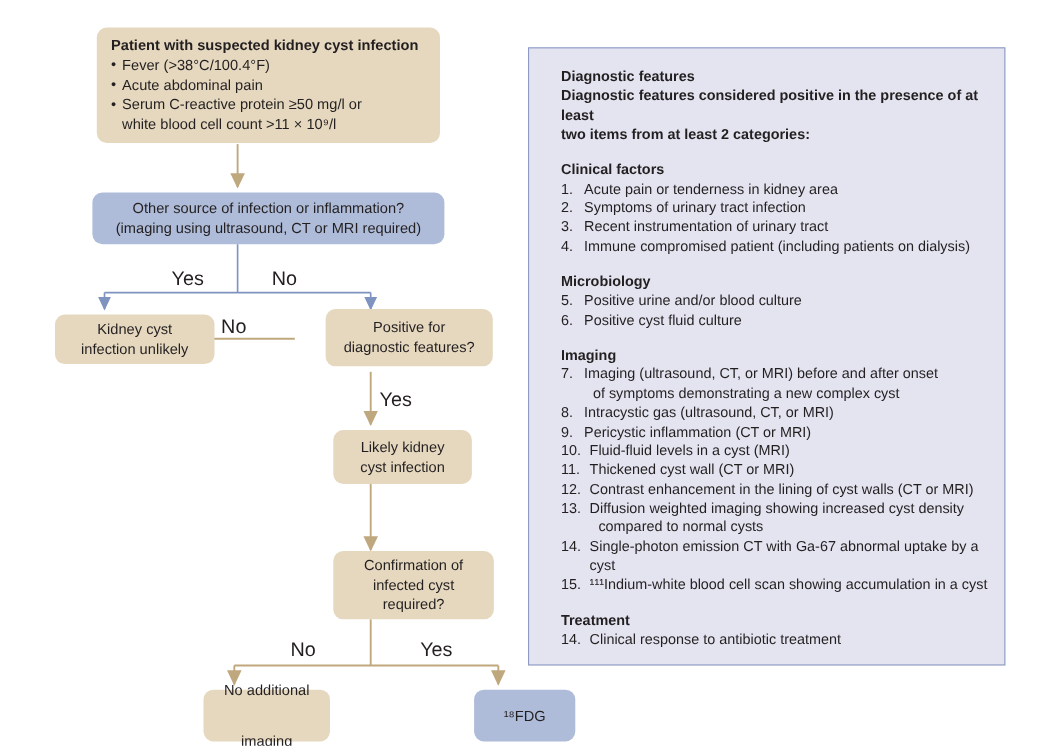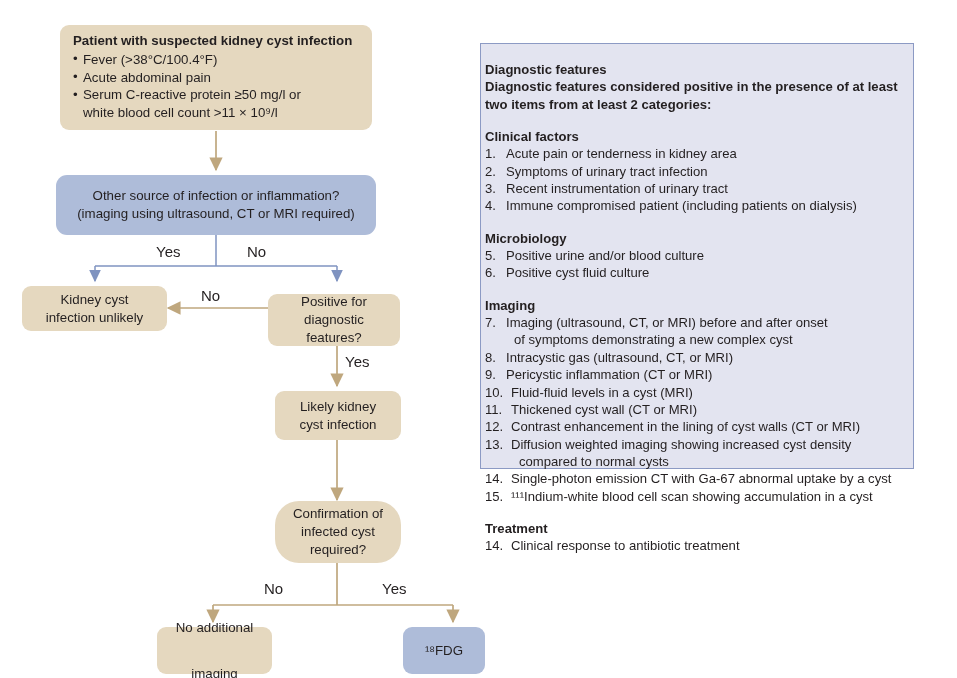--- a/index.html
+++ b/index.html
@@ -33,20 +33,21 @@
     border-radius: 9px;
     display: flex;
     flex-direction: column;
     align-items: center;
     justify-content: center;
     text-align: center;
     font-size: 13.3px;
     line-height: 1.34;
     color: #231f20;
     padding: 6px 10px;
+    margin-left: 28px;
   }
   .node.tan  { background: #e5d8bf; align-items: center; }
   .node.blue { background: #aebcd9; }
   .node.leftalign {
     align-items: flex-start;
     text-align: left;
     padding: 9px 12px 10px 13px;
   }
   .node .ttl {
     font-weight: bold;
@@ -65,36 +66,36 @@
   .node ul li::before {
     content: "\2022";
     position: absolute;
     left: 0;
     top: -0.5px;
   }
   .node ul li .cont { display: block; padding-left: 0px; }
 
   .edge-label {
     position: absolute;
-    font-size: 15px;
+    font-size: 18px;
     color: #231f20;
     white-space: nowrap;
   }
 
   
   #panel {
     position: absolute;
     left: 480px;
     top: 43px;
     width: 434px;
-    height: 426px;
+    height: 562px;
     box-sizing: border-box;
     background: #e3e4f0;
     border: 1.6px solid #8c9ac4;
-    padding: 17px 14px 10px 4px;
+    padding: 17px 14px 10px 29px;
     font-size: 13.1px;
     line-height: 1.325;
     color: #231f20;
   }
   #panel .hd { font-weight: bold; }
   #panel .lede { font-weight: bold; }
   #panel .sect-title { font-weight: bold; margin-top: 15px; }
   #panel ol { margin: 0; padding: 0; list-style: none; }
   #panel ol li {
     position: relative;
@@ -151,52 +152,52 @@
       <li>
         <span>Acute abdominal pain</span>
       </li>
       <li>
         <span>Serum C-reactive protein ≥50 mg/l or</span>
         <span class="cont">white blood cell count &gt;11 × 10⁹/l</span>
       </li>
     </ul>
   </div>
 
-  <div class="node blue" style="left:56px; top:175px; width:320px; height:60px;border-radius:11px;">
+  <div class="node blue" style="left:56px; top:175px; width:320px; height:47px;">
     <div>Other source of infection or inflammation?</div>
     <div>(imaging using ultrasound, CT or MRI required)</div>
   </div>
 
   <div class="node tan" style="left:22px; top:286px; width:145px; height:45px;">
     <div>Kidney cyst</div>
     <div>infection unlikely</div>
   </div>
 
-  <div class="node tan" style="left:268px; top:294px; width:132px; height:52px;">
+  <div class="node tan" style="left:268px; top:281px; width:152px; height:52px;">
     <div>Positive for</div>
     <div>diagnostic features?</div>
   </div>
 
   <div class="node tan" style="left:275px; top:391px; width:126px; height:49px;">
     <div>Likely kidney</div>
     <div>cyst infection</div>
   </div>
 
-  <div class="node tan" style="left:275px; top:501px; width:126px; height:62px;border-radius:24px;">
+  <div class="node tan" style="left:275px; top:501px; width:146px; height:62px;">
     <div>Confirmation of</div>
     <div>infected cyst</div>
     <div>required?</div>
   </div>
 
   <div class="node tan" style="left:157px; top:627px; width:115px; height:47px;gap:28px;">
     <div>No additional</div>
     <div>imaging</div>
   </div>
 
-  <div class="node blue" style="left:403px; top:627px; width:82px; height:47px;">
+  <div class="node blue" style="left:403px; top:627px; width:92px; height:47px;">
     <div>¹⁸FDG</div>
   </div>
 
   <div class="edge-label" style="left:156px; top:243px;">Yes</div>
   <div class="edge-label" style="left:247px; top:243px;">No</div>
   <div class="edge-label" style="left:201px; top:287px;">No</div>
   <div class="edge-label" style="left:345px; top:353px;">Yes</div>
   <div class="edge-label" style="left:264px; top:580px;">No</div>
   <div class="edge-label" style="left:382px; top:580px;">Yes</div>
 

